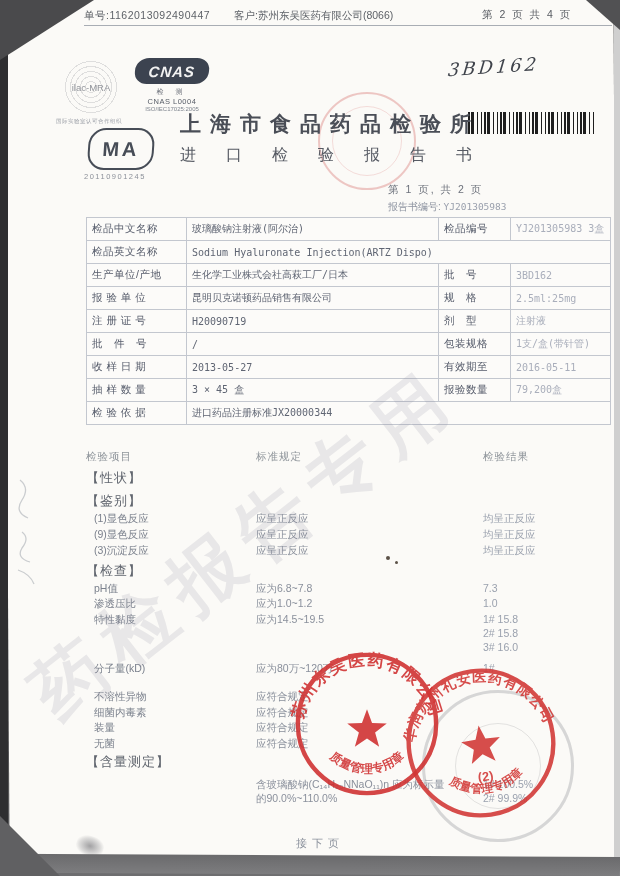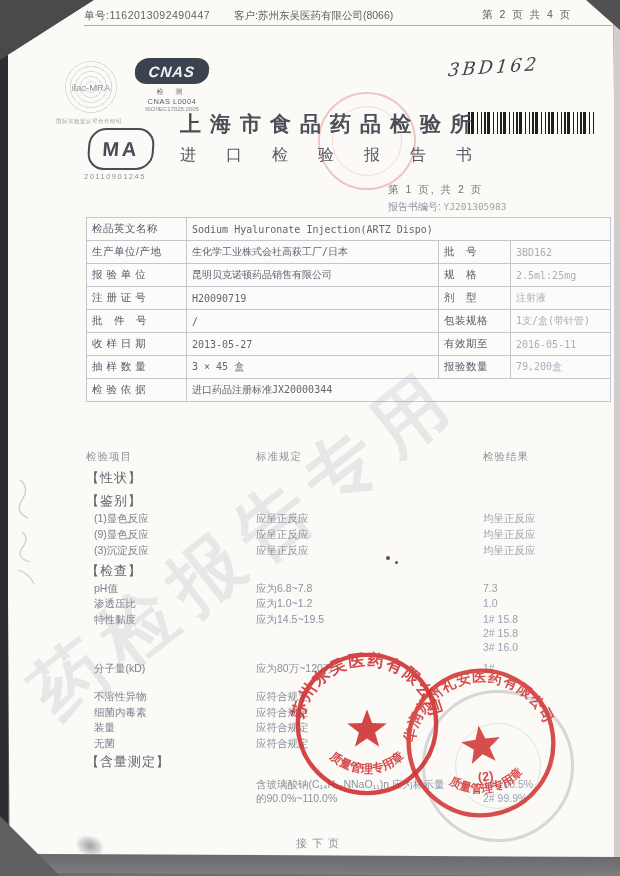--- a/index.html
+++ b/index.html
@@ -111,20 +111,26 @@
     <div class="torg">上海市食品药品检验所</div>
     <div class="tdoc">进 口 检 验 报 告 书</div>
   </div>
   <div class="tpage">第 1 页, 共 2 页</div>
   <div class="trep">
     <span>报告书编号:</span>
     <span class="rv">YJ201305983</span>
   </div>
 
   <div id="info-table">
+      <div class="irow">
+        <div class="icell ilabel">检品中文名称</div>
+        <div class="icell ivalue">玻璃酸钠注射液(阿尔治)</div>
+        <div class="icell ilabel">检品编号</div>
+        <div class="icell ivalue v2">YJ201305983 3盒</div>
+      </div>
       <div class="irow">
         <div class="icell ilabel">检品英文名称</div>
         <div class="icell ivalue span3">Sodium Hyaluronate Injection(ARTZ Dispo)</div>
       </div>
       <div class="irow">
         <div class="icell ilabel">生产单位/产地</div>
         <div class="icell ivalue">生化学工业株式会社高萩工厂/日本</div>
         <div class="icell ilabel">批　号</div>
         <div class="icell ivalue v2">3BD162</div>
       </div>

